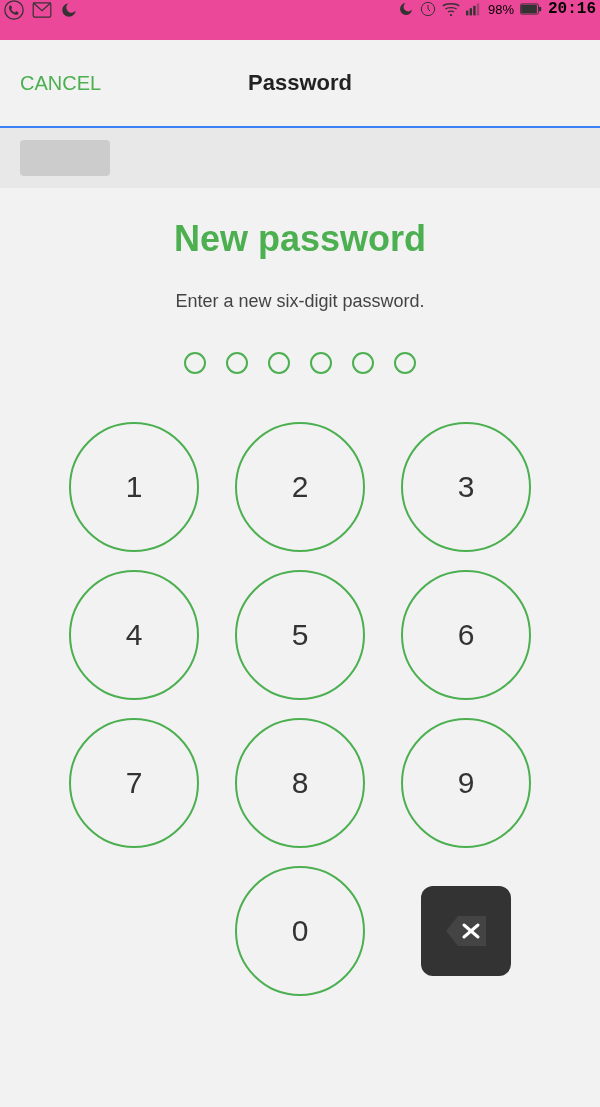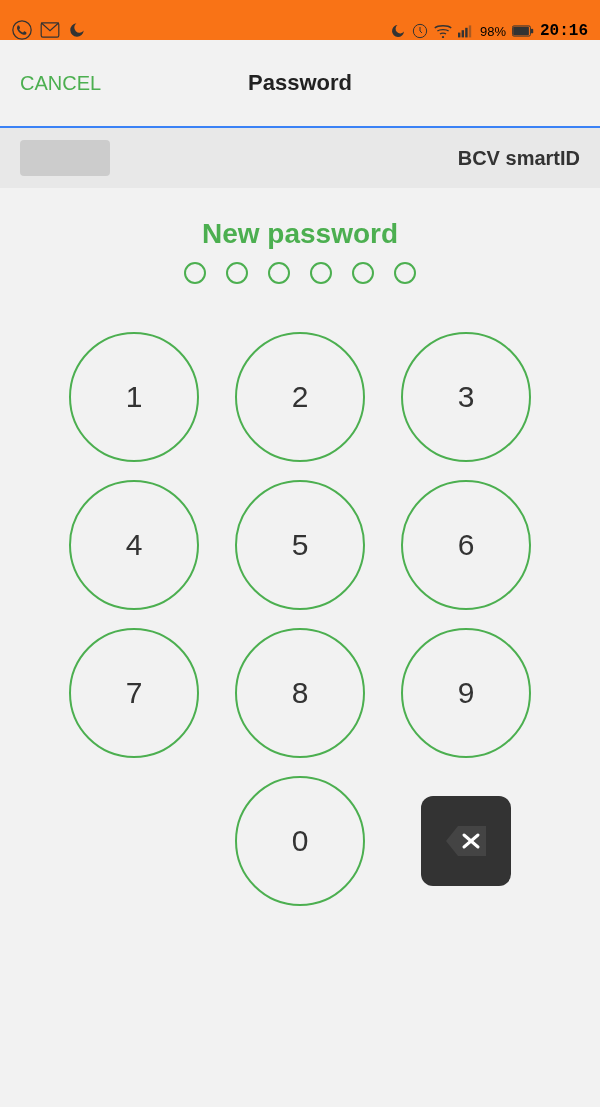--- a/index.html
+++ b/index.html
@@ -10,25 +10,25 @@
       background: #f2f2f2;
       font-family: -apple-system, 'Helvetica Neue', Arial, sans-serif;
       overflow: hidden;
       position: relative;
     }
 
     
     .status-bar {
       width: 100%;
       height: 40px;
-      background: #f97316;
-      display: flex;
-      align-items: flex-end;
+      background: #ec4899;
+      display: flex;
+      align-items: flex-start;
       justify-content: space-between;
-      padding: 0 12px;
+      padding: 0 4px;
     }
     .status-left {
       display: flex;
       align-items: center;
       gap: 8px;
       font-size: 16px;
     }
     .status-right {
       display: flex;
       align-items: center;
@@ -92,24 +92,24 @@
     
     .main-content {
       width: 100%;
       padding: 30px 20px 20px;
       display: flex;
       flex-direction: column;
       align-items: center;
     }
 
     .new-password-title {
-      font-size: 28px;
+      font-size: 36px;
       font-weight: 600;
       color: #4caf50;
-      margin-bottom: 12px;
+      margin-bottom: 31px;
     }
     .new-password-subtitle {
       font-size: 18px;
       color: #444;
       margin-bottom: 40px;
       text-align: center;
     }
 
     
     .digit-indicators {
@@ -229,25 +229,25 @@
   </div>
 </div>
 
 <div class="nav-bar">
   <span class="nav-cancel">CANCEL</span>
   <span class="nav-title">Password</span>
 </div>
 
 <div class="app-header">
   <div class="app-logo-placeholder"></div>
-  <span class="app-name">BCV smartID</span>
 </div>
 
 <div class="main-content">
   <h2 class="new-password-title">New password</h2>
+  <p class="new-password-subtitle">Enter a new six-digit password.</p>
 
   <div class="digit-indicators">
     <div class="digit-dot"></div>
     <div class="digit-dot"></div>
     <div class="digit-dot"></div>
     <div class="digit-dot"></div>
     <div class="digit-dot"></div>
     <div class="digit-dot"></div>
   </div>
 

